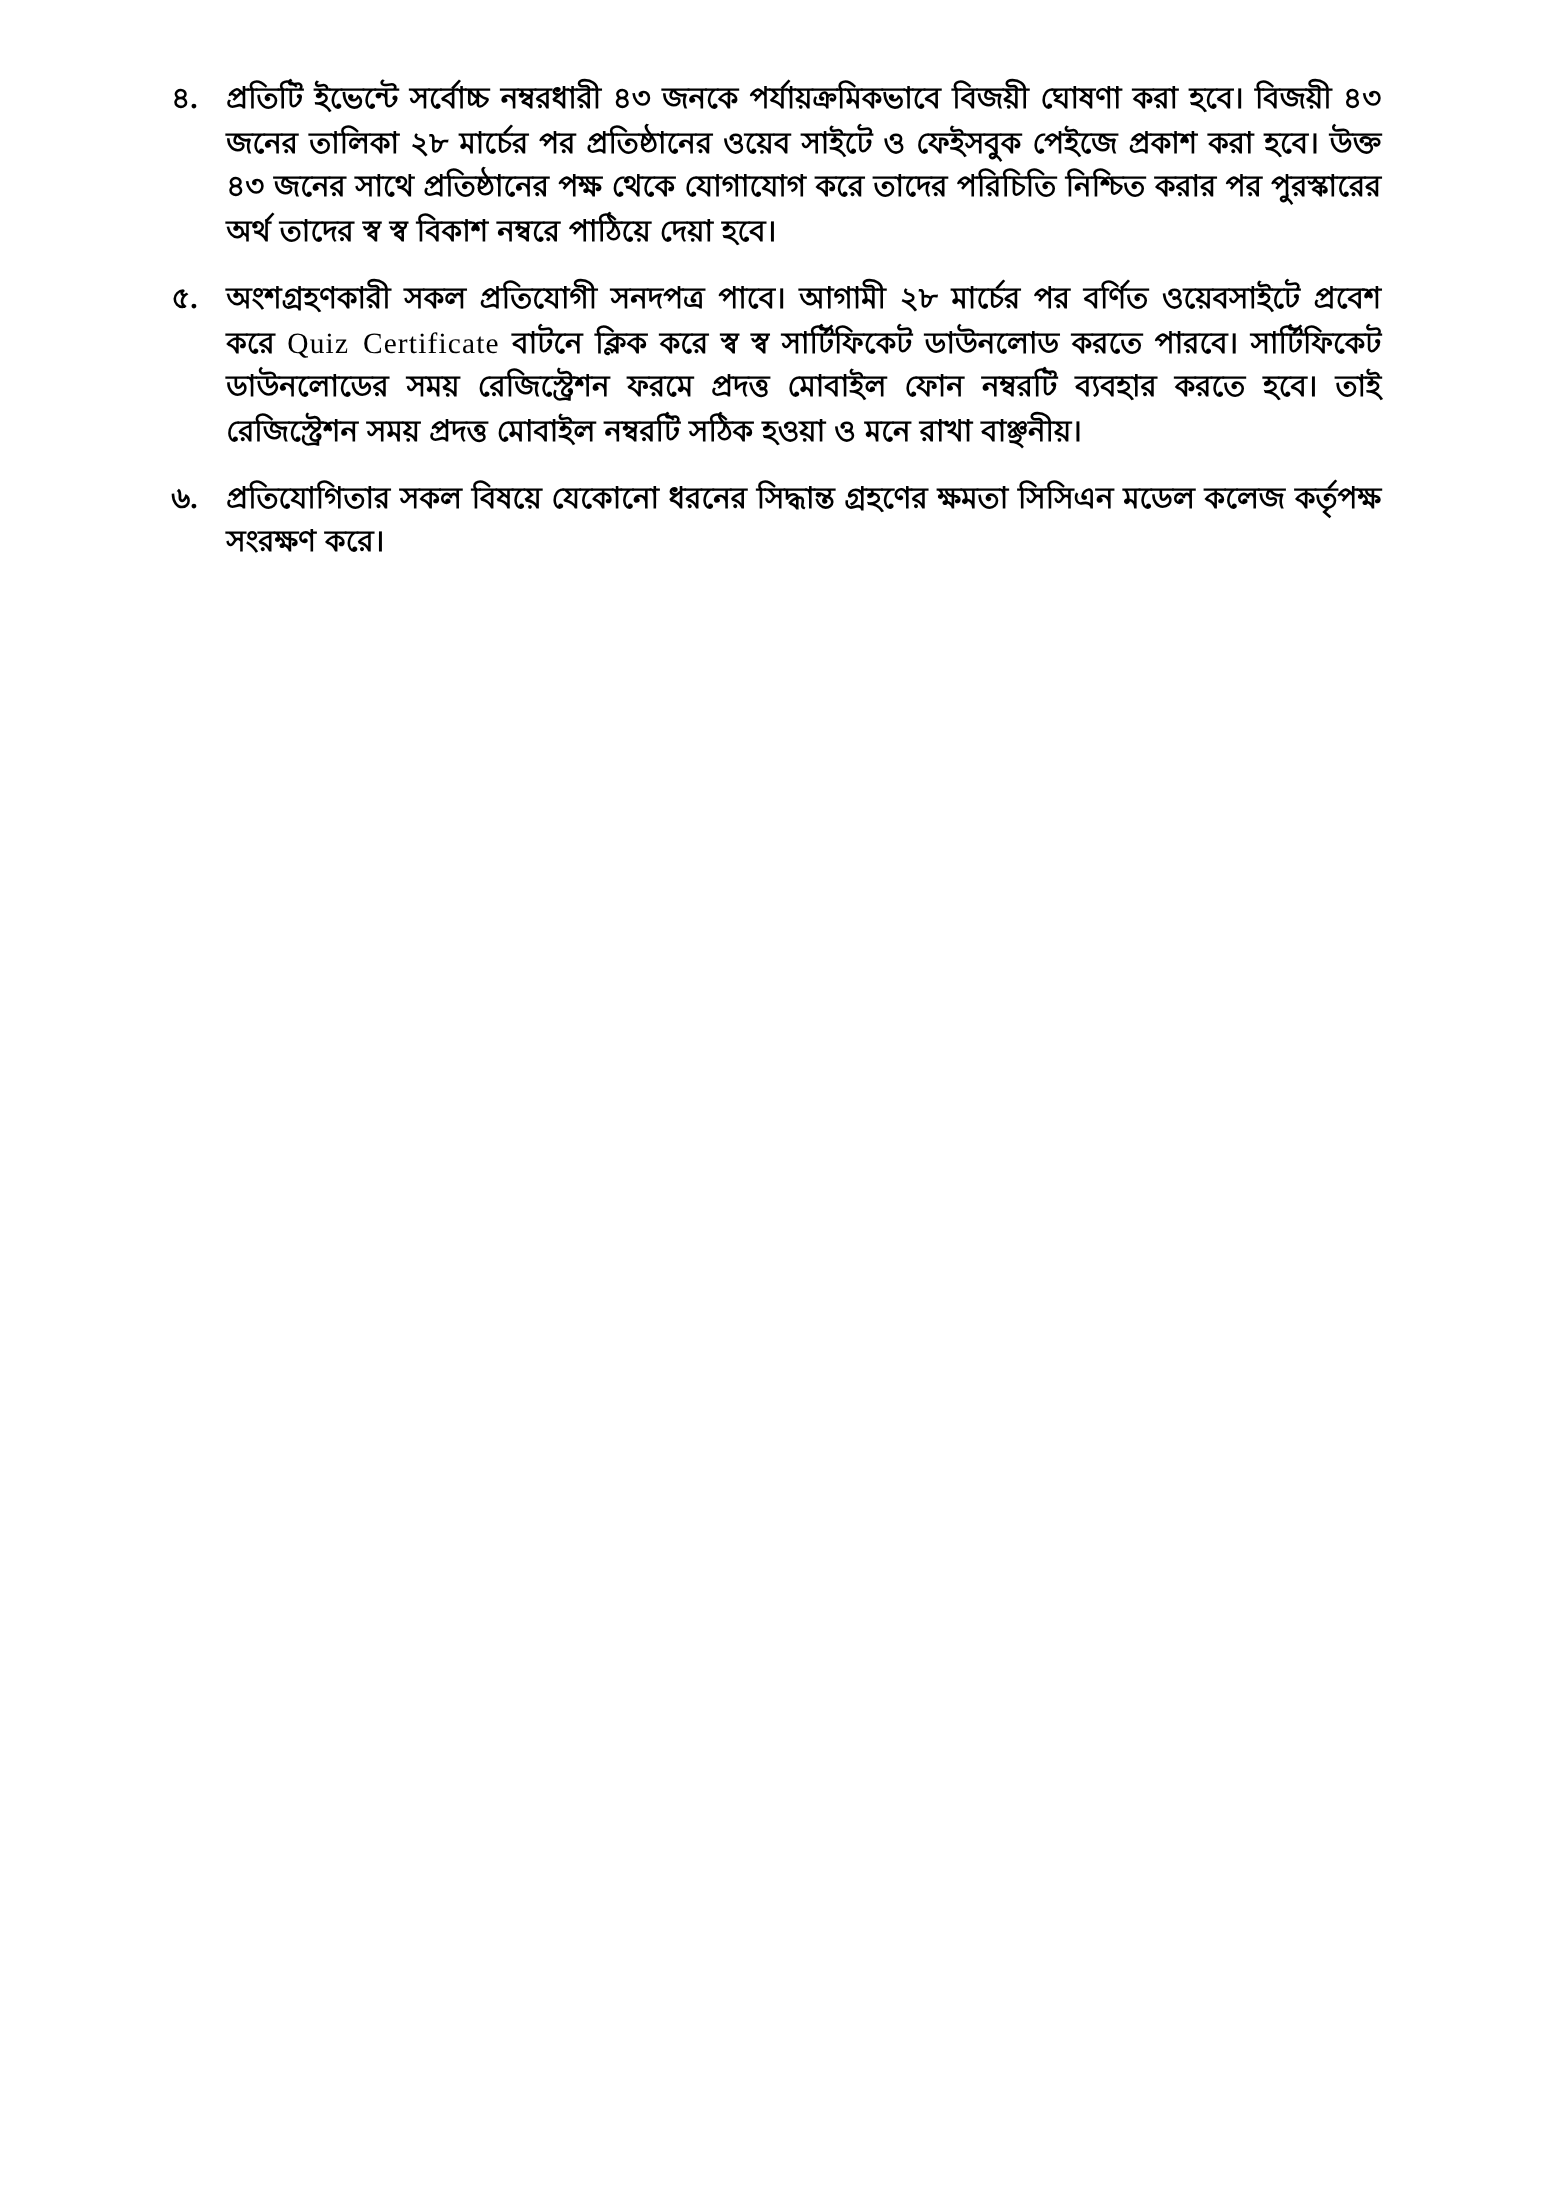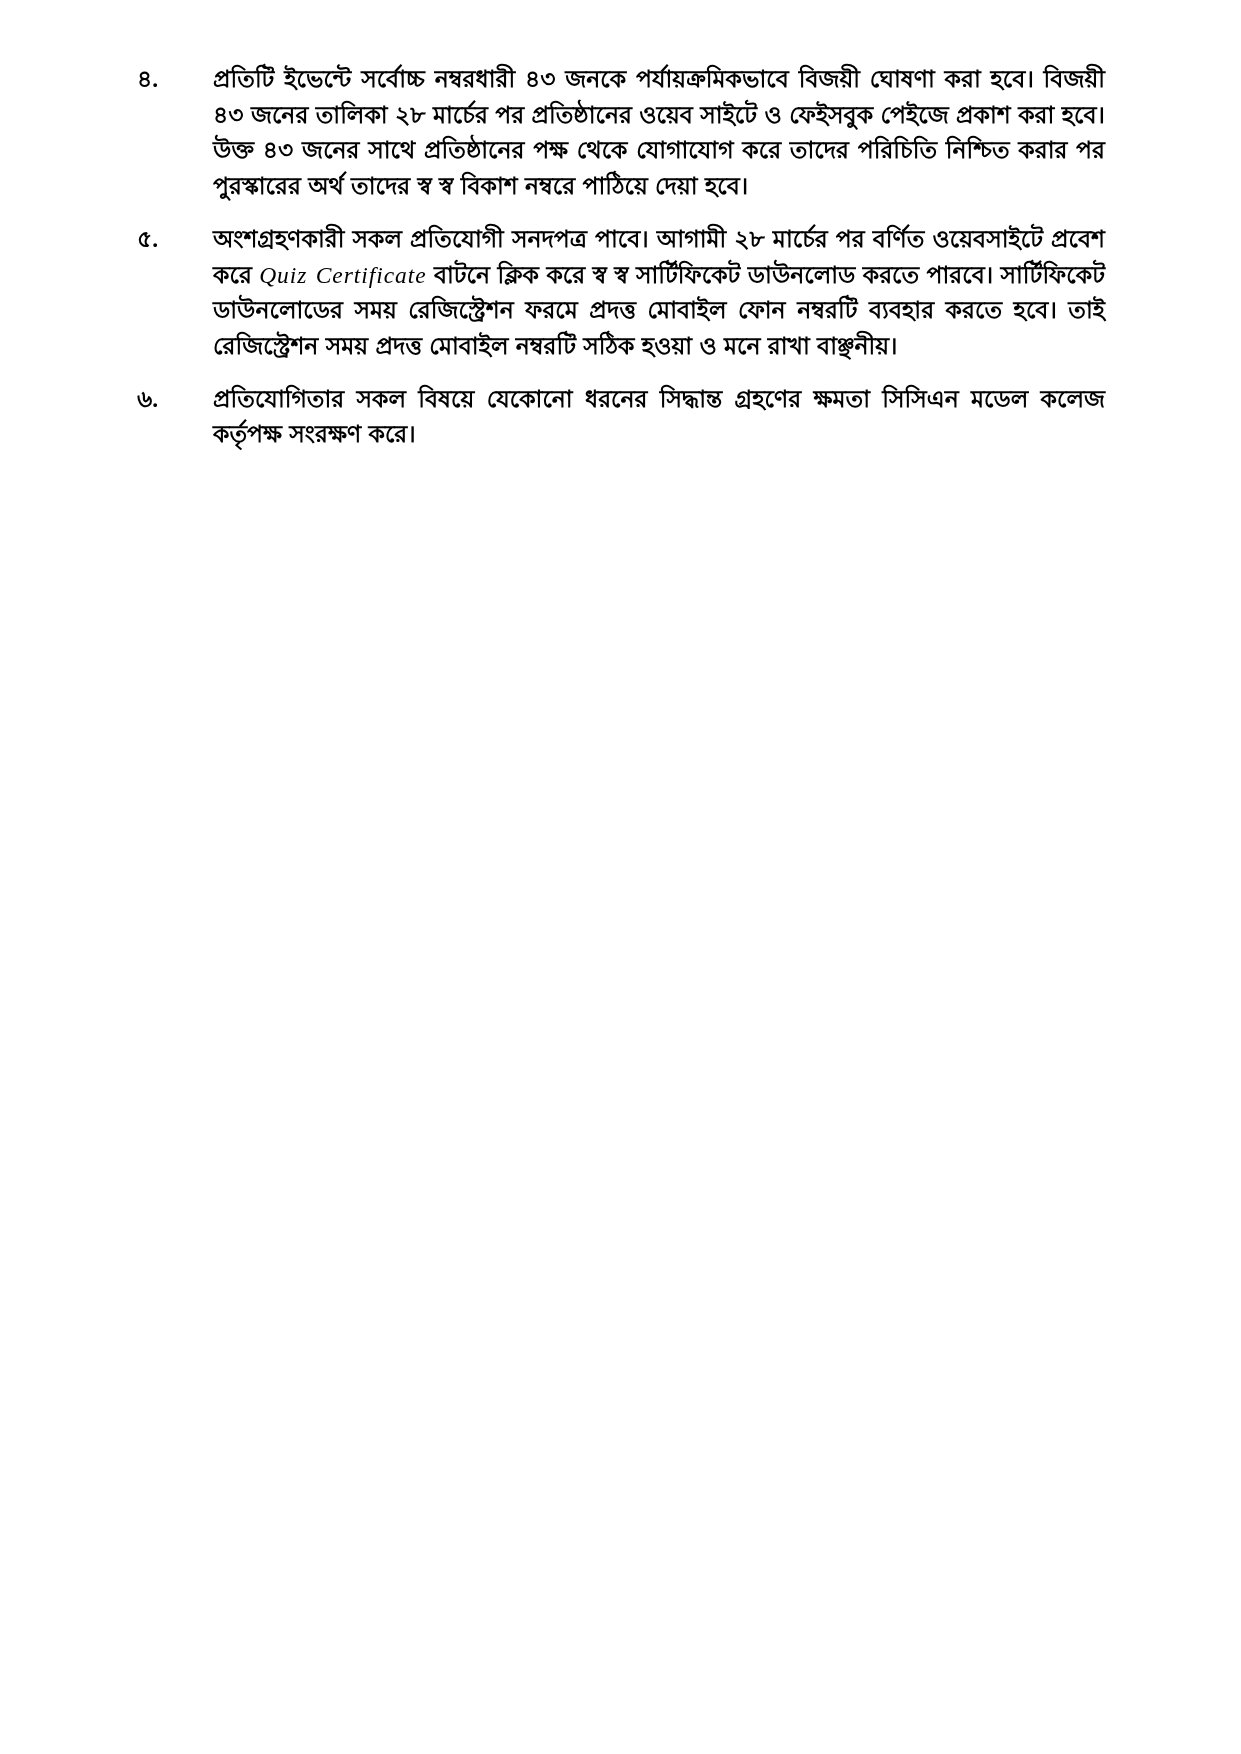--- a/index.html
+++ b/index.html
@@ -45,27 +45,25 @@
   .body-text {
     flex: 1 1 auto;
     font-size: 23.5px;
     line-height: 1.52;
     text-align: justify;
     text-justify: inter-word;
     font-weight: 600;
     word-spacing: 0.06em;
     font-family: "Liberation Serif", "DejaVu Serif", serif;
     hyphens: none;
-    margin-left: 32px;
   }
   .body-text .latin {
     font-family: "Liberation Serif", "DejaVu Serif", serif;
     font-weight: 400;
     letter-spacing: 0.04em;
-    font-style: italic;
   }
 </style>
 </head>
 <body>
 
 <div class="page">
   <div class="content">
 
     <div class="list-item">
       <div class="marker">৪.</div>

